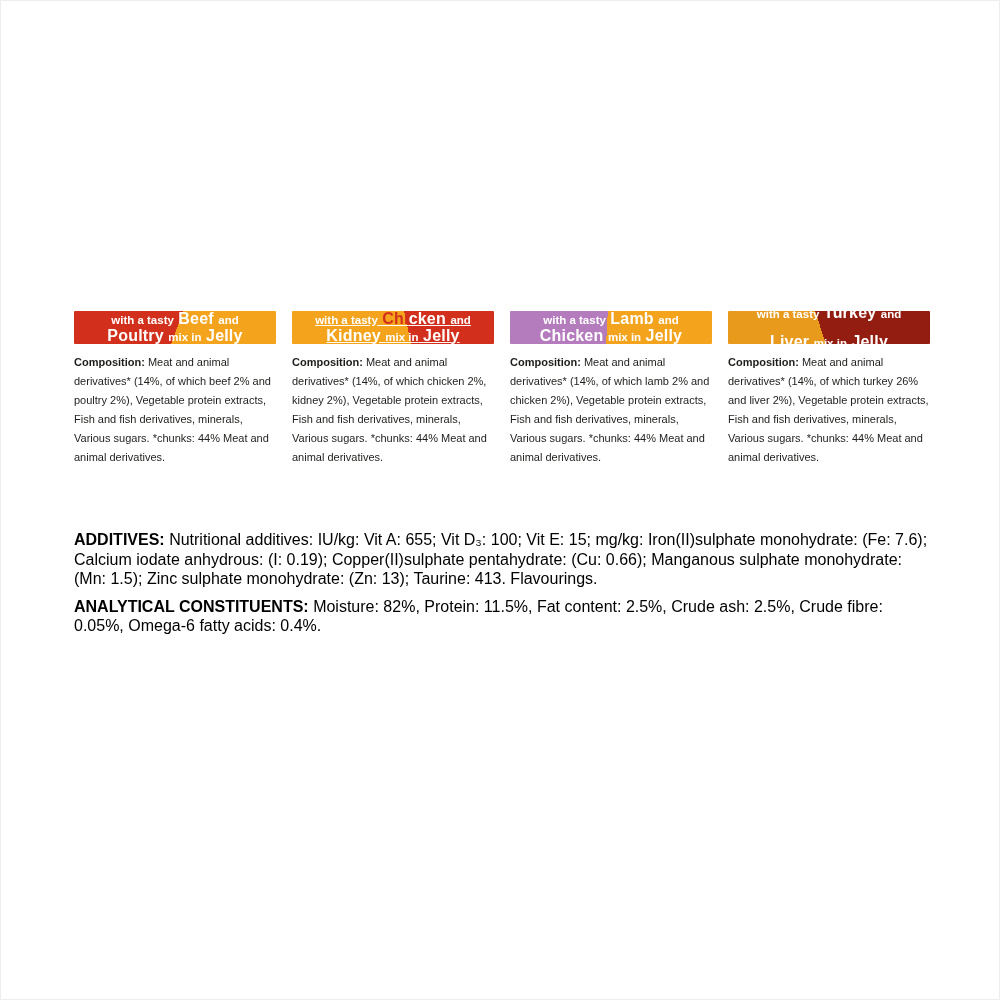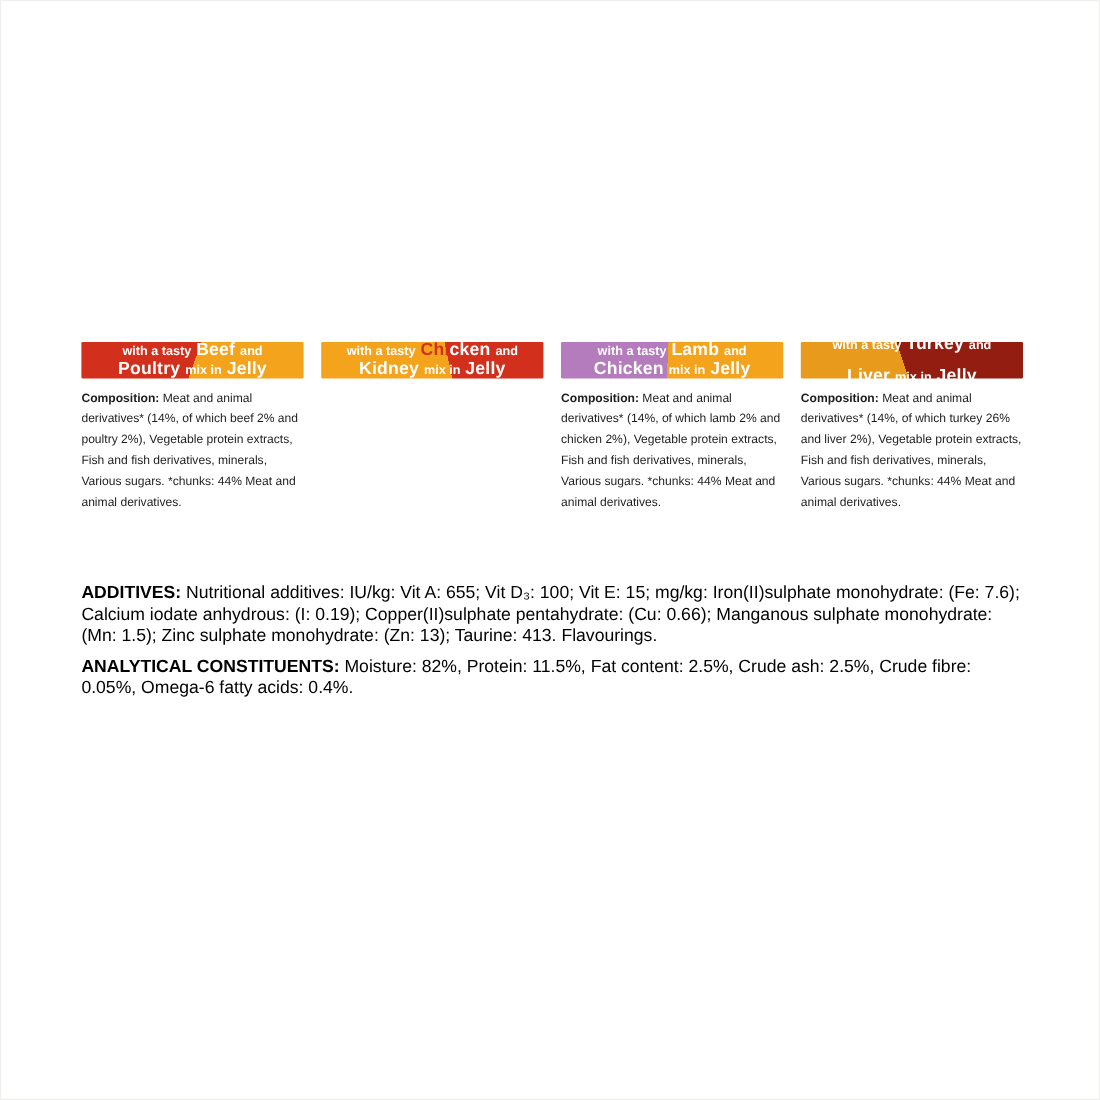--- a/index.html
+++ b/index.html
@@ -46,21 +46,21 @@
     text-align: center;
     color: #ffffff;
     font-weight: bold;
     border-radius: 1px;
   }
   .bline { line-height: 15px; white-space: nowrap; }
   .sm { font-size: 11.5px; }
   .lg { font-size: 16px; letter-spacing: 0.2px; }
 
   .badge-0 { background: linear-gradient(110deg, #d2301c 51%, #f4a41c 51%); }
-  .badge-1 { background: linear-gradient(78deg,  #f4a41c 57%, #d2301c 57%); }
+  .badge-1 { background: linear-gradient(78deg,  #f4a41c 57%, #d2301c 57%); text-decoration: underline; }
   .badge-2 { background: linear-gradient(93deg,  #b57cbd 48%, #f4a41c 48%); }
   .badge-3 { background: linear-gradient(72deg,  #e89a1c 46%, #931d11 46%); gap: 12px; }
   .red-part { color: #d2301c; }
 
   .comp {
     margin: 9px 0 0 0;
     font-size: 11px;
     line-height: 19px;
     color: #1d1d1b;
   }
@@ -108,20 +108,24 @@
             <span class="sm">with a tasty</span>
             <span class="lg red-part">Chi</span><span class="lg">cken</span>
             <span class="sm">and</span>
           </div>
           <div class="bline">
             <span class="lg">Kidney</span>
             <span class="sm">mix in</span>
             <span class="lg">Jelly</span>
           </div>
         </div>
+        <p class="comp">
+          <b>Composition:</b>
+          <span>Meat and animal derivatives* (14%, of which chicken 2%, kidney 2%), Vegetable protein extracts, Fish and fish derivatives, minerals, Various sugars. *chunks: 44% Meat and animal derivatives.</span>
+        </p>
       </div>
 
       <div class="col">
         <div class="badge badge-2">
           <div class="bline">
             <span class="sm">with a tasty</span>
             <span class="lg red-part"></span><span class="lg">Lamb</span>
             <span class="sm">and</span>
           </div>
           <div class="bline">

